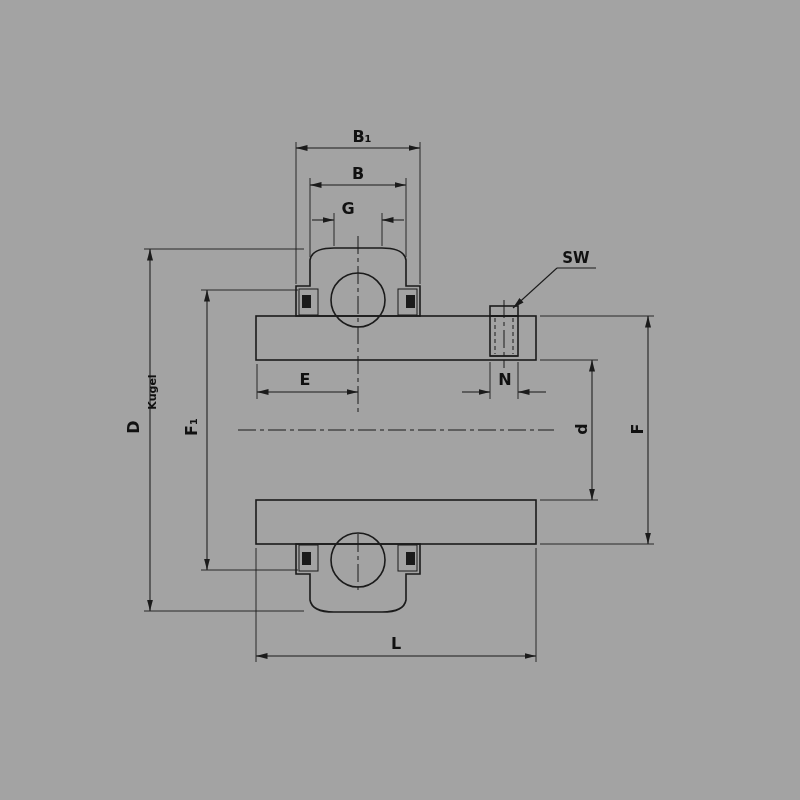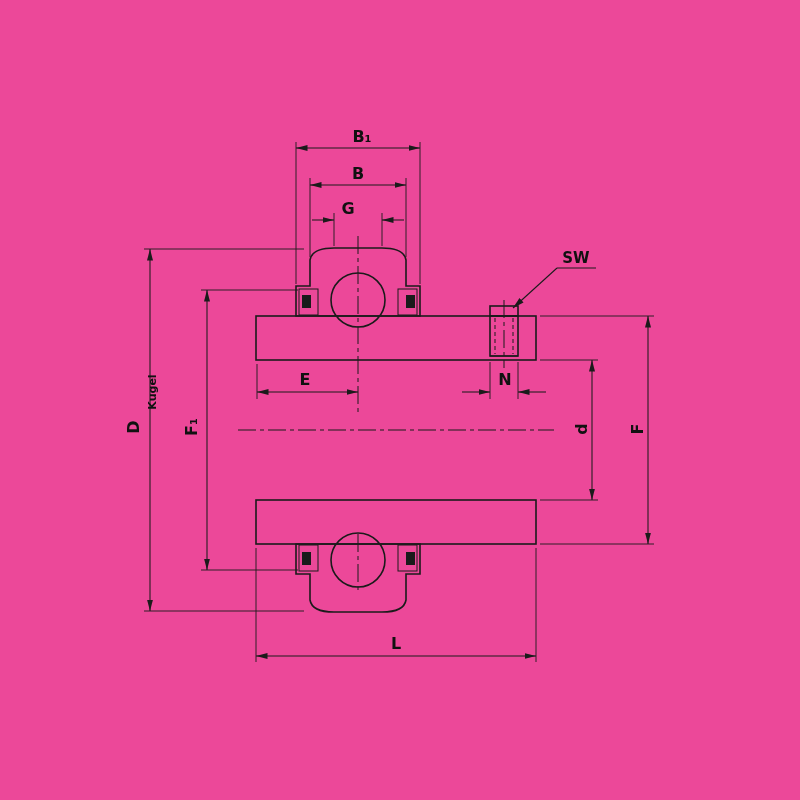--- a/index.html
+++ b/index.html
@@ -1,19 +1,19 @@
 <!DOCTYPE html>
 <html><head>
 <meta charset="utf-8">
 <style>
   html,body{margin:0;padding:0;background:#ffffff;}
   .canvas{
     position:relative;
     width:800px;height:800px;
-    background:#ec4899;
+    background:#a3a3a3;
     font-family:"DejaVu Sans",sans-serif;
     overflow:hidden;
   }
   svg{display:block;}
   .part{stroke:#1b1b1b;stroke-width:1.6;fill:none;}
   .thin{stroke:#1b1b1b;stroke-width:1;fill:none;}
   .ext{stroke:#1b1b1b;stroke-width:0.9;fill:none;}
   .dim{stroke:#1b1b1b;stroke-width:1.05;fill:none;}
   .cl{stroke:#1b1b1b;stroke-width:1;fill:none;stroke-dasharray:18 4 4 4;}
   .thread{stroke:#1b1b1b;stroke-width:1;fill:none;stroke-dasharray:4 3;}

